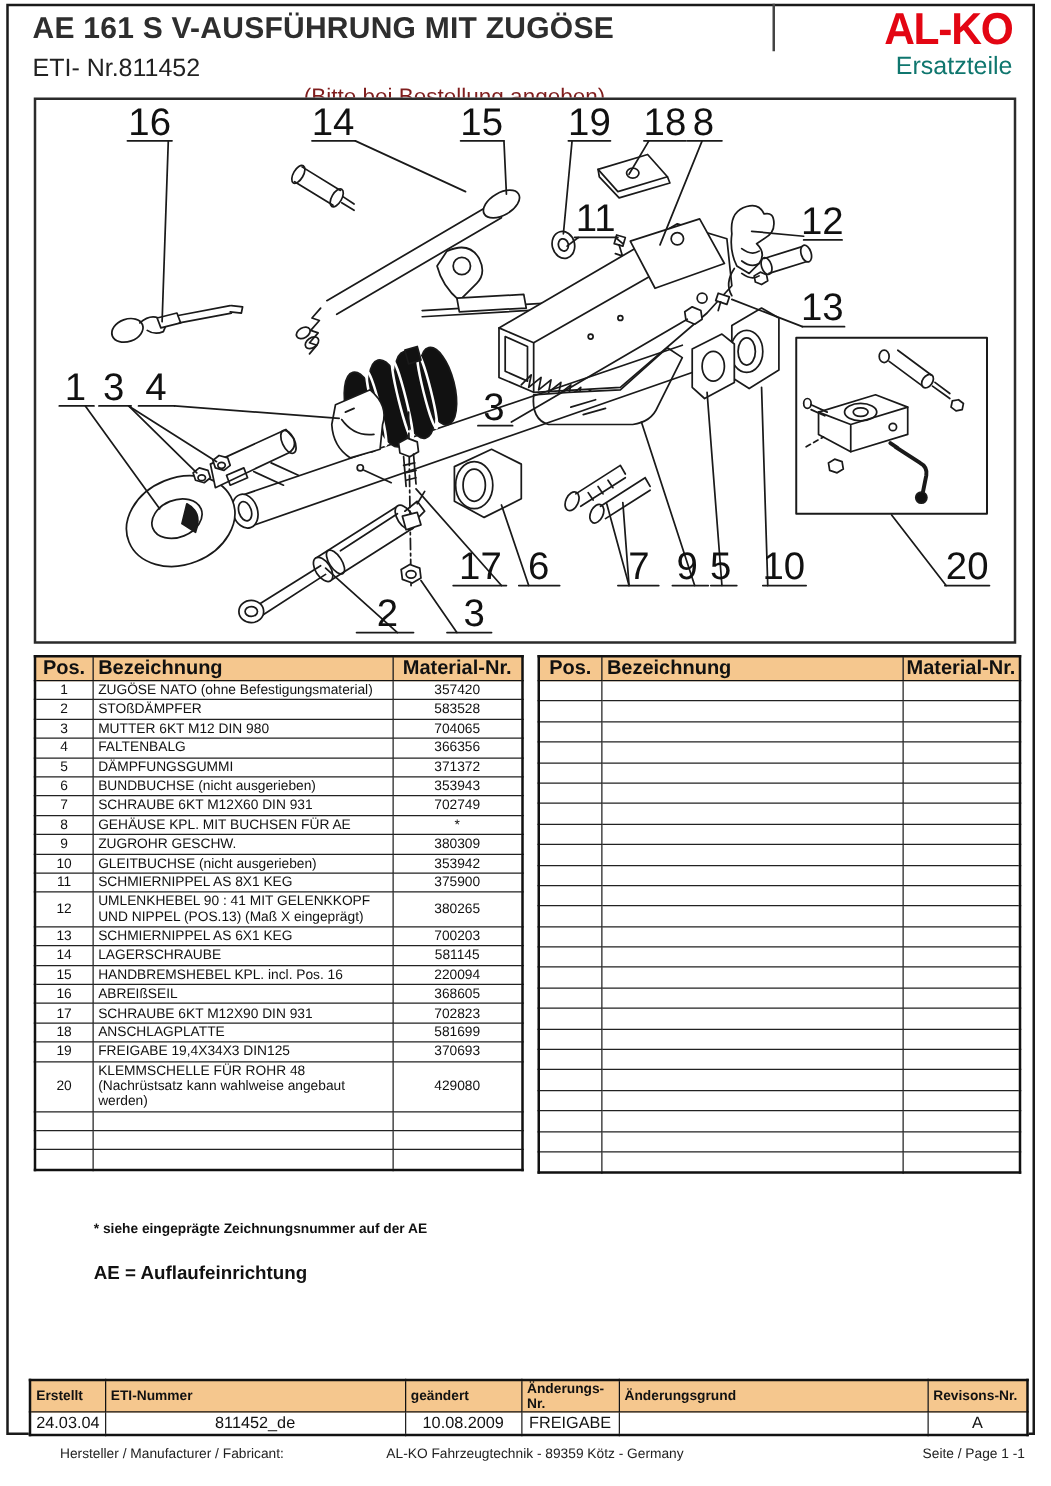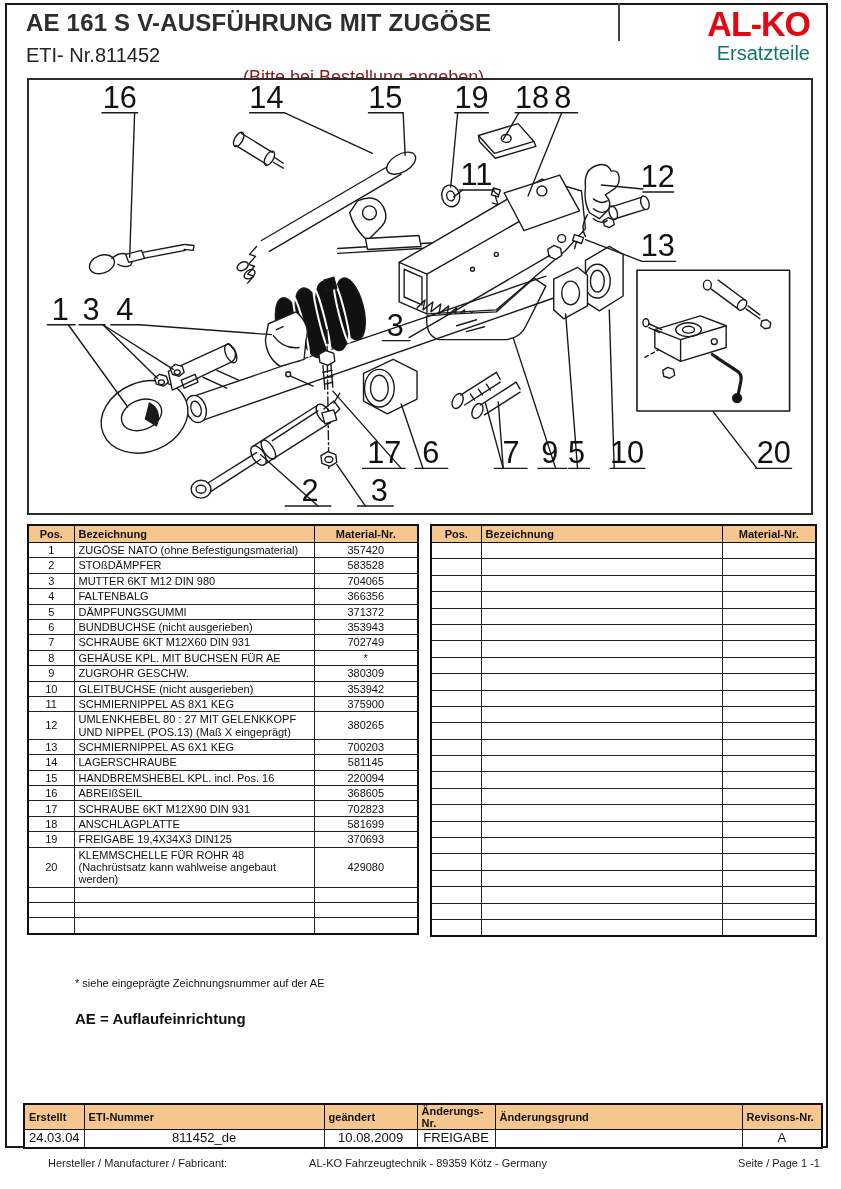--- a/index.html
+++ b/index.html
@@ -16,29 +16,29 @@
   #logo-block{left:620px;top:6px;width:190px;text-align:right;}
   #logo-text{font-size:34px;font-weight:bold;color:var(--red);line-height:1;letter-spacing:-1px;
              transform:scaleY(1.05);transform-origin:right top;}
   #logo-subtitle{font-size:20px;color:#0f766e;margin-top:2px;}
   #diagram-box{left:27px;top:78px;width:782px;height:433px;border:2px solid #2b2b2b;background:#fff;}
   svg{display:block;}
   #callouts text{font-size:31px;fill:#111;text-anchor:middle;font-family:"Liberation Sans",sans-serif;}
   #callouts line,#callouts polyline{stroke:#1a1a1a;stroke-width:1.4;fill:none;}
 
   table{border-collapse:collapse;table-layout:fixed;border:2px solid #111;background:#fff;}
-  th{background:var(--hdr);font-size:11px;font-weight:bold;border:1px solid #111;
+  th{background:var(--hdr);font-size:16px;font-weight:bold;border:1px solid #111;
      height:16px;padding:0 4px;vertical-align:middle;}
   td{font-size:11px;border:1px solid #222;padding:1px 4px;line-height:1.12;height:12.4px;vertical-align:middle;}
   th.c,td.c{text-align:center;padding:0 1px;}
   th.l,td.l{text-align:left;}
   #left-table-wrap{left:27px;top:524px;}
   #right-table-wrap{left:430px;top:524px;}
   #right-table-wrap td{height:13.4px;}
-  #note-1{left:75px;top:977px;font-size:11px;font-weight:normal;}
+  #note-1{left:75px;top:977px;font-size:11px;font-weight:bold;}
   #note-2{left:75px;top:1010px;font-size:15px;font-weight:bold;}
   #rev-table-wrap{left:23px;top:1103px;}
   #rev-table-wrap th{font-size:11px;height:15px;text-align:left;}
   #rev-table-wrap td{font-size:13px;height:14px;text-align:center;}
   #mfr-label{left:48px;top:1157px;font-size:11px;color:#222;}
   #mfr-text{left:260px;top:1157px;width:336px;text-align:center;font-size:11px;color:#222;}
   #page-num{left:690px;top:1157px;width:130px;text-align:right;font-size:11px;color:#222;}
 </style>
 </head>
 <body>
@@ -380,21 +380,21 @@
           <td class="l">GLEITBUCHSE (nicht ausgerieben)</td>
           <td class="c">353942</td>
         </tr>
         <tr>
           <td class="c">11</td>
           <td class="l">SCHMIERNIPPEL AS 8X1 KEG</td>
           <td class="c">375900</td>
         </tr>
         <tr>
           <td class="c">12</td>
-          <td class="l">UMLENKHEBEL 80 : 27 MIT GELENKKOPF UND NIPPEL (POS.13) (Maß X eingeprägt)</td>
+          <td class="l">UMLENKHEBEL 90 : 41 MIT GELENKKOPF UND NIPPEL (POS.13) (Maß X eingeprägt)</td>
           <td class="c">380265</td>
         </tr>
         <tr>
           <td class="c">13</td>
           <td class="l">SCHMIERNIPPEL AS 6X1 KEG</td>
           <td class="c">700203</td>
         </tr>
         <tr>
           <td class="c">14</td>
           <td class="l">LAGERSCHRAUBE</td>

